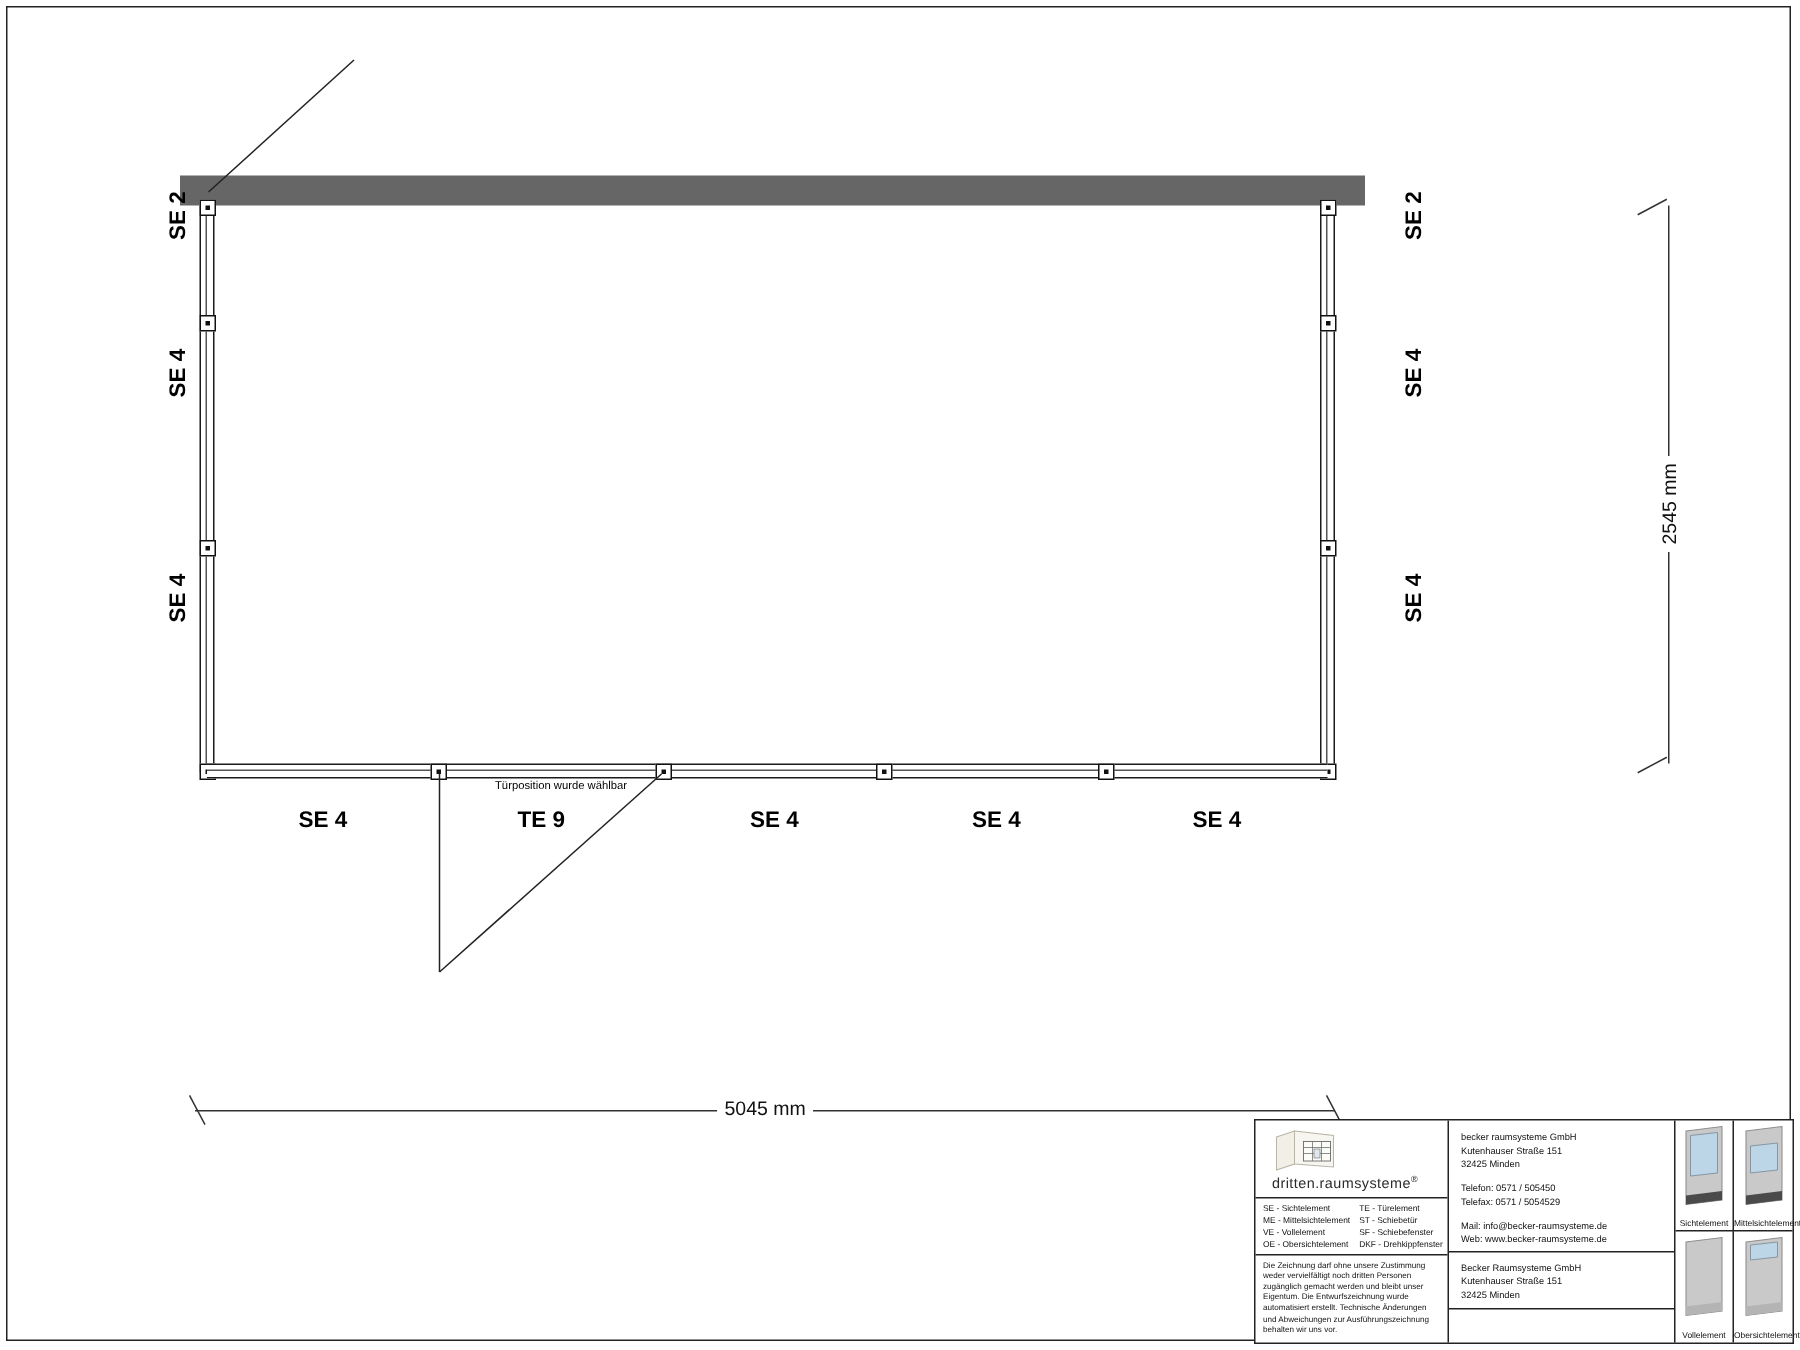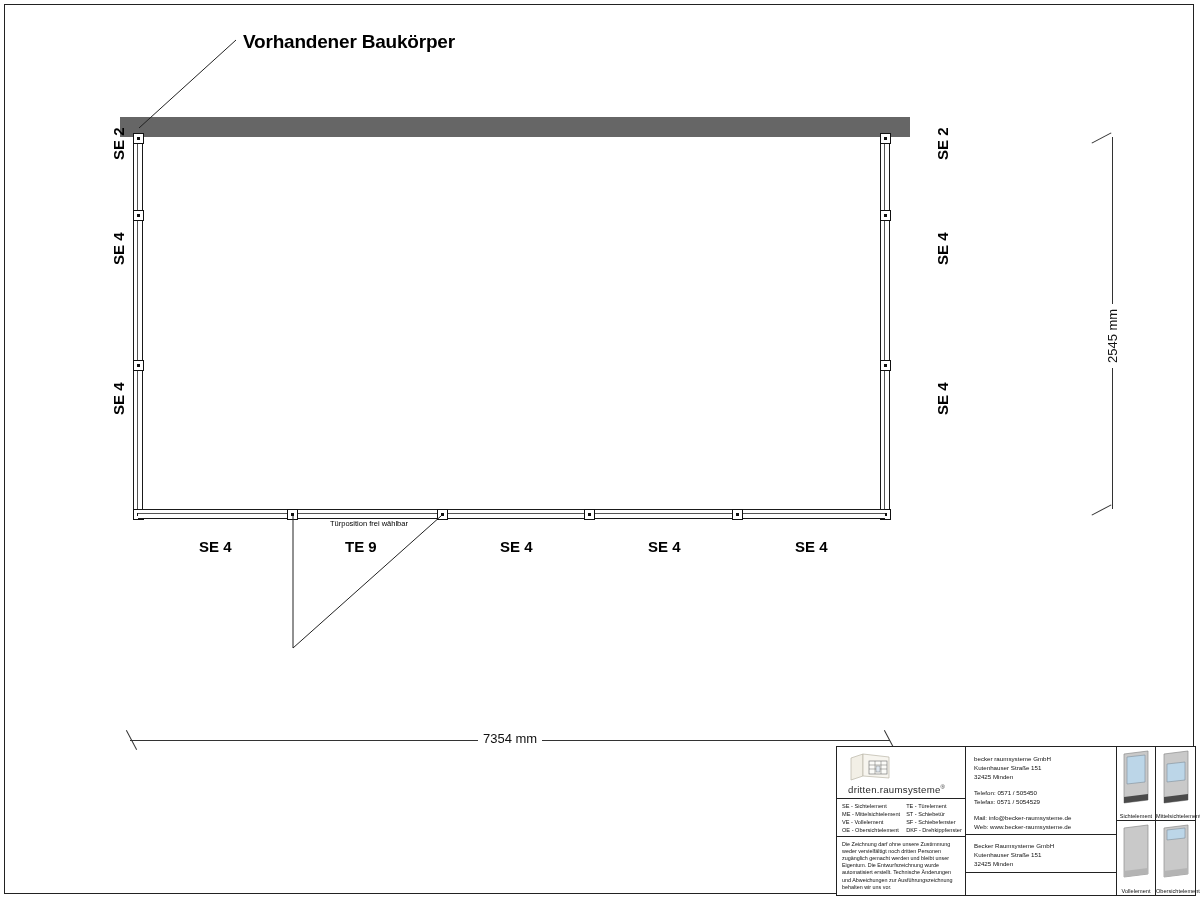--- a/index.html
+++ b/index.html
@@ -266,21 +266,20 @@
   <div class="sheet-border"></div>
 
   <div class="plan">
 
     <div class="existing-wall"></div>
 
     <svg style="position:absolute;left:0;top:0;width:1200px;height:900px;pointer-events:none">
       <line x1="236" y1="40" x2="139" y2="128" stroke="#222" stroke-width="1"></line>
     </svg>
 
-    <div class="leader-label" id="title-annotation">Vorhandener Baukörper</div>
 
     <div class="wall-v" style="left:133px; top:137px; height:378px;"></div>
     <div class="post" style="left:133px; top:133px;"></div>
     <div class="post" style="left:133px; top:210px;"></div>
     <div class="post" style="left:133px; top:360px;"></div>
     <div class="post" style="left:133px; top:509px;"></div>
 
     <div class="elem-label vert" style="left:110px; top:160px;">SE 2</div>
     <div class="elem-label vert" style="left:110px; top:265px;">SE 4</div>
     <div class="elem-label vert" style="left:110px; top:415px;">SE 4</div>
@@ -299,32 +298,32 @@
     <div class="post" style="left:287px; top:509px;"></div>
     <div class="post" style="left:437px; top:509px;"></div>
     <div class="post" style="left:584px; top:509px;"></div>
     <div class="post" style="left:732px; top:509px;"></div>
 
     <svg style="position:absolute;left:0;top:0;width:1200px;height:900px;pointer-events:none">
       <line x1="293" y1="516" x2="293" y2="648" stroke="#222" stroke-width="1"></line>
       <line x1="293" y1="648" x2="441" y2="516" stroke="#222" stroke-width="1"></line>
     </svg>
 
-    <div class="note-small" style="left:330px; top:519px;">Türposition frei wählbar</div>
+    <div class="note-small" style="left:330px; top:519px;">Türposition wurde wählbar</div>
 
     <div class="elem-label" style="left:199px; top:538px;">SE 4</div>
     <div class="elem-label" style="left:345px; top:538px;">TE 9</div>
     <div class="elem-label" style="left:500px; top:538px;">SE 4</div>
     <div class="elem-label" style="left:648px; top:538px;">SE 4</div>
     <div class="elem-label" style="left:795px; top:538px;">SE 4</div>
 
     <div class="dim-line-h" style="left:130px; top:740px; width:760px;"></div>
     <div class="tick h" style="left:131px; top:729px;"></div>
     <div class="tick h" style="left:889px; top:729px;"></div>
-    <div class="dim-text" style="left:478px; top:731px;">7354 mm</div>
+    <div class="dim-text" style="left:478px; top:731px;">5045 mm</div>
 
     <div class="dim-line-v" style="left:1112px; top:137px; height:372px;"></div>
     <div class="tick v" style="left:1101px; top:127px;"></div>
     <div class="tick v" style="left:1101px; top:499px;"></div>
     <div class="dim-text vert" style="left:1105px; top:368px;">2545 mm</div>
   </div>
 
   <div class="titleblock">
 
     <div class="tb-col-left">

